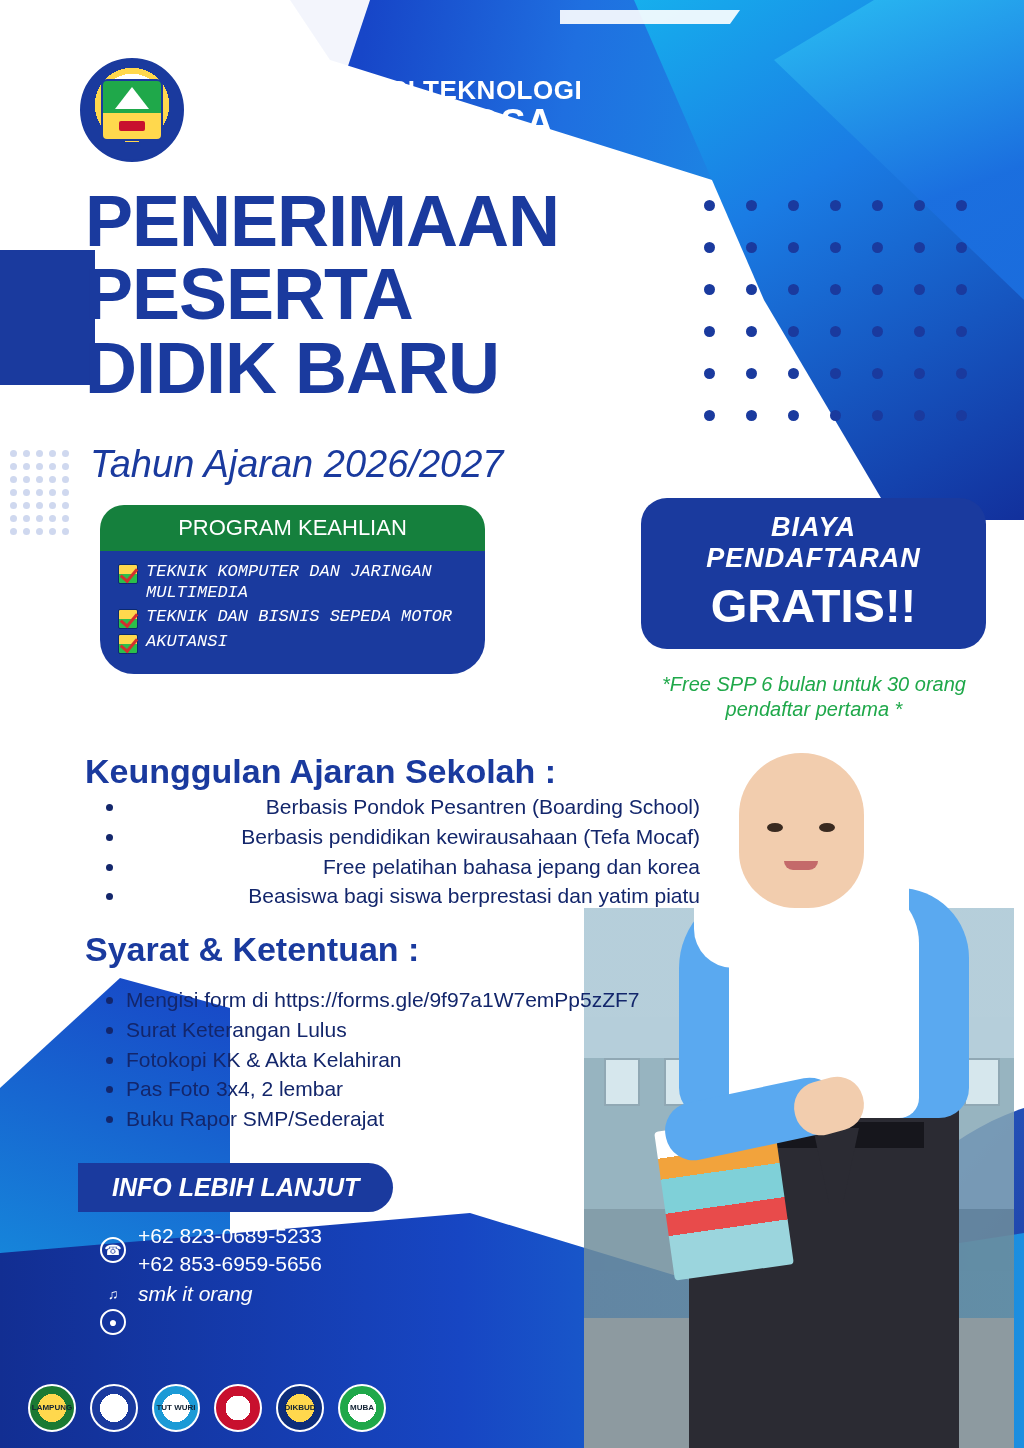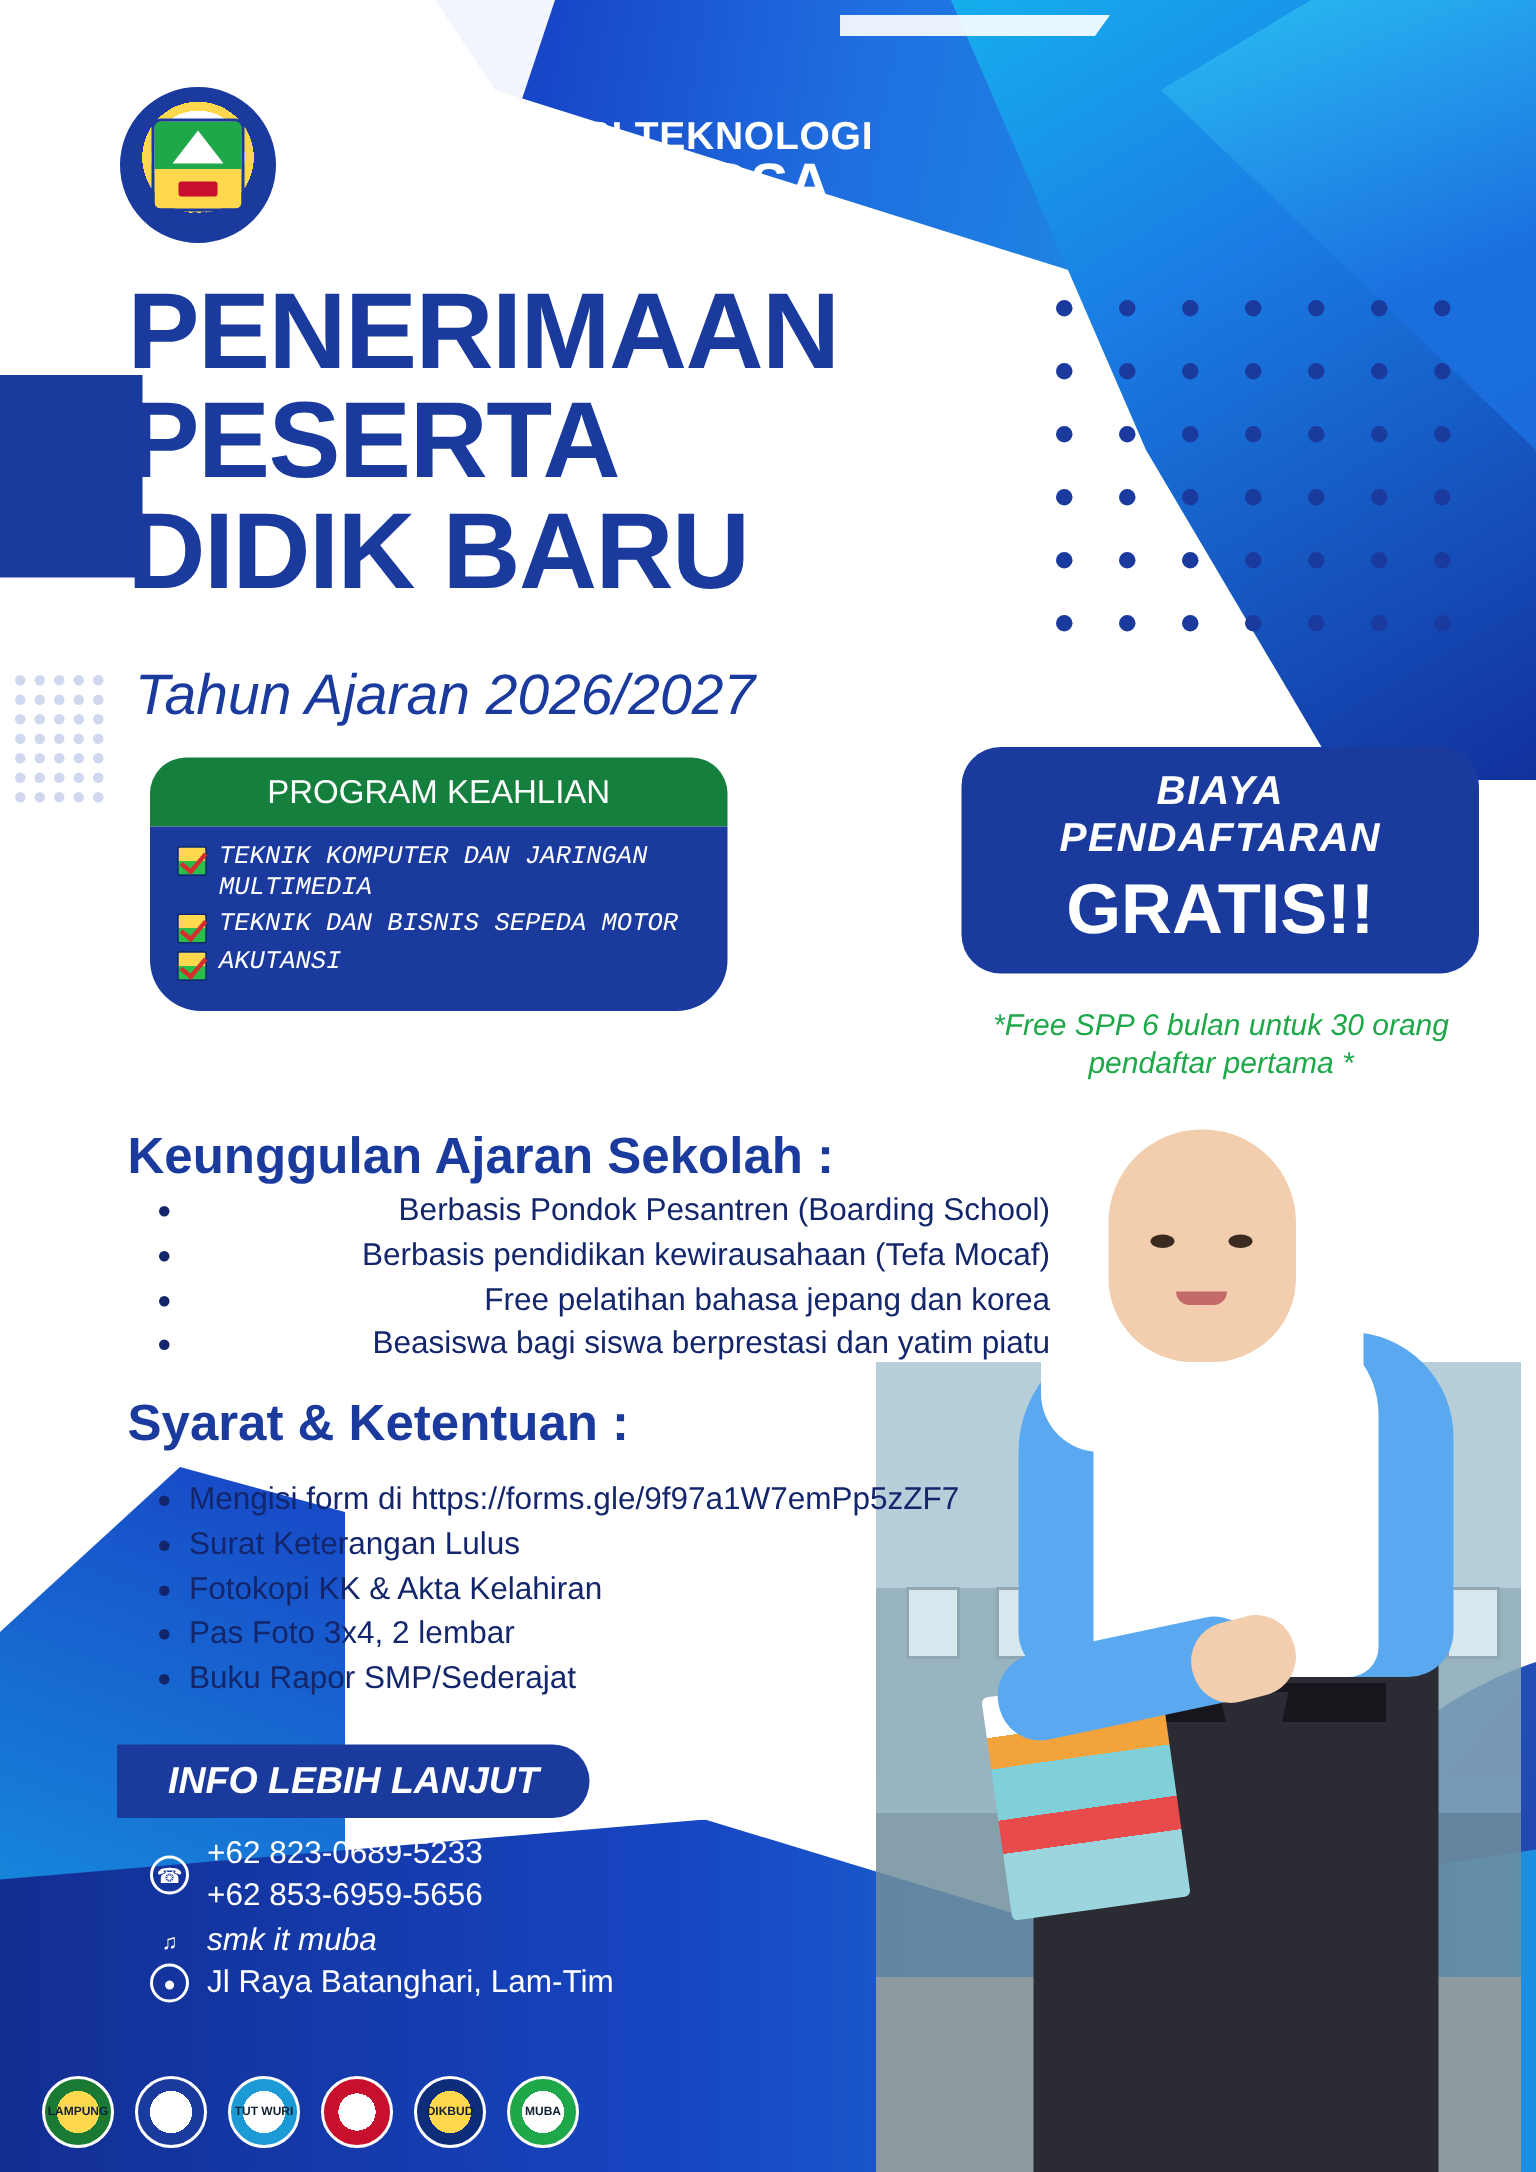--- a/index.html
+++ b/index.html
@@ -454,25 +454,24 @@
   <div class="contact">
     <div class="contact-row">
       <span class="c-icon">☎</span>
       <span class="c-text phone-stack">
         <span>+62 823-0689-5233</span><br>
         <span>+62 853-6959-5656</span>
       </span>
     </div>
     <div class="contact-row">
       <span class="c-icon no-border">♫</span>
-      <span class="c-text italic">smk it muba</span>
+      <span class="c-text italic">smk it orang</span>
     </div>
     <div class="contact-row">
       <span class="c-icon">●</span>
-      <span class="c-text">Jl Raya Batanghari, Lam-Tim</span>
     </div>
   </div>
 
   <div class="footer-logos">
     <div class="flogo l1">LAMPUNG</div>
     <div class="flogo l2">PGRI</div>
     <div class="flogo l3">TUT WURI</div>
     <div class="flogo l4">SMK</div>
     <div class="flogo l5">DIKBUD</div>
     <div class="flogo l6">MUBA</div>

